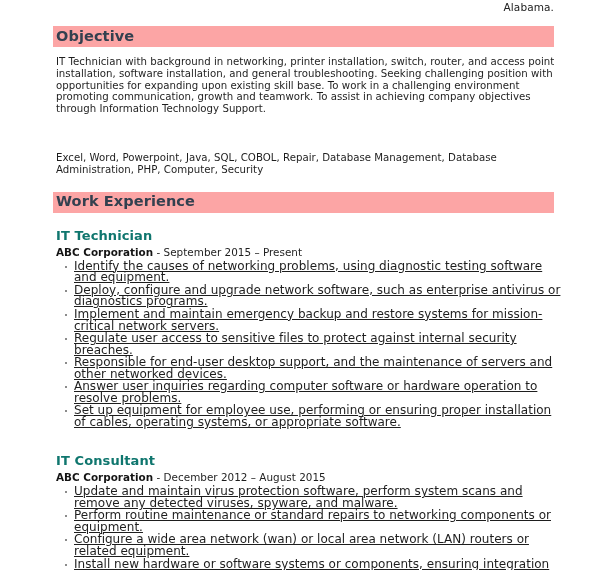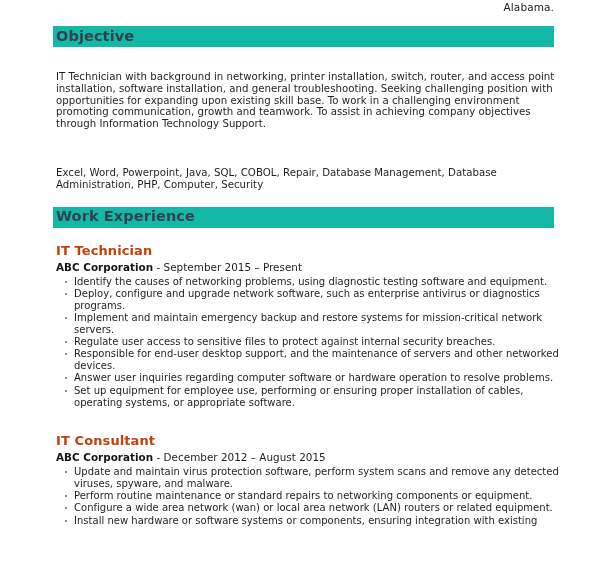--- a/index.html
+++ b/index.html
@@ -55,21 +55,21 @@
     position: absolute;
     top: 26px;
     left: 0;
     width: 612px;
   }
 
   
   .section-bar {
     margin-left: 53px;
     margin-right: 58px;
-    background: #14b8a6;
+    background: #fca5a5;
     height: 21px;
     display: flex;
     align-items: center;
     padding-left: 3px;
     box-sizing: border-box;
   }
   .section-bar .section-title {
     font-size: 14.5px;
     font-weight: bold;
     color: #33404f;
@@ -80,21 +80,21 @@
 
   .section-body {
     margin-left: 56px;
     margin-right: 52px;
     font-size: 10.2px;
     line-height: 11.8px;
     color: #1e1e1e;
   }
 
   .objective-text {
-    padding-top: 24px;
+    padding-top: 9px;
     text-align: left;
     letter-spacing: 0.02px;
   }
 
   .skills-text {
     padding-top: 26px;
     letter-spacing: 0.02px;
   }
 
   .spacer-skills { height: 16px; }
@@ -102,21 +102,21 @@
   .spacer-work-top { height: 15px; }
 
   
   .job {
     margin-left: 56px;
     margin-right: 48px;
   }
   .job-title {
     font-size: 13px;
     font-weight: bold;
-    color: #c2410c;
+    color: #0f766e;
     letter-spacing: 0.1px;
     margin-bottom: 3px;
   }
   .job-meta {
     font-size: 10.4px;
     color: #1e1e1e;
     margin-bottom: 3px;
     letter-spacing: 0.02px;
   }
   .job-company {
@@ -128,25 +128,26 @@
   }
 
   ul.bullets {
     list-style: none;
     margin: 0;
     padding: 0;
   }
   ul.bullets li {
     position: relative;
     padding-left: 18px;
-    font-size: 10px;
+    font-size: 12px;
     line-height: 11.8px;
     color: #1e1e1e;
     margin-bottom: 0.5px;
     letter-spacing: 0.02px;
+    text-decoration: underline;
   }
   ul.bullets li::before {
     content: "";
     position: absolute;
     left: 9px;
     top: 5px;
     width: 2px;
     height: 2px;
     background: #8b8b8b;
   }

